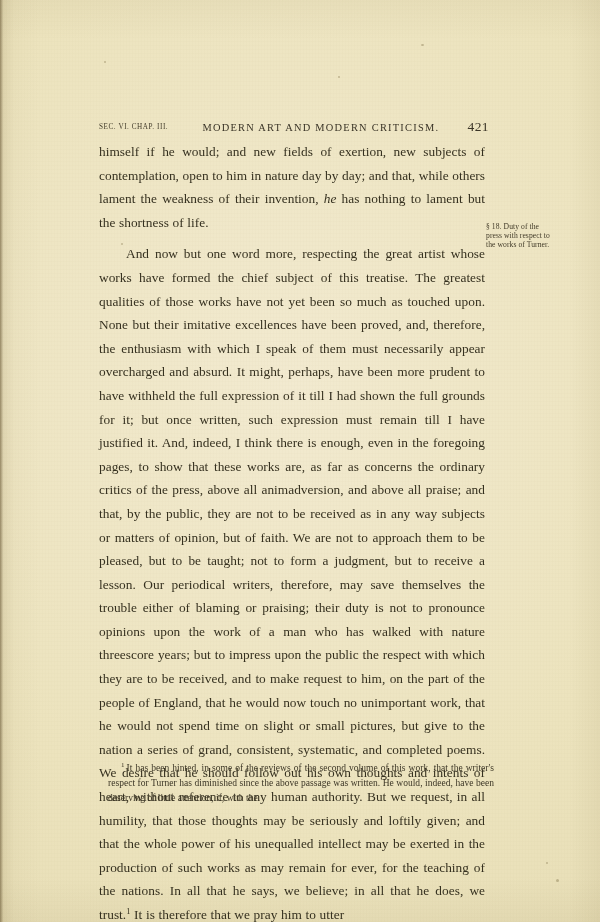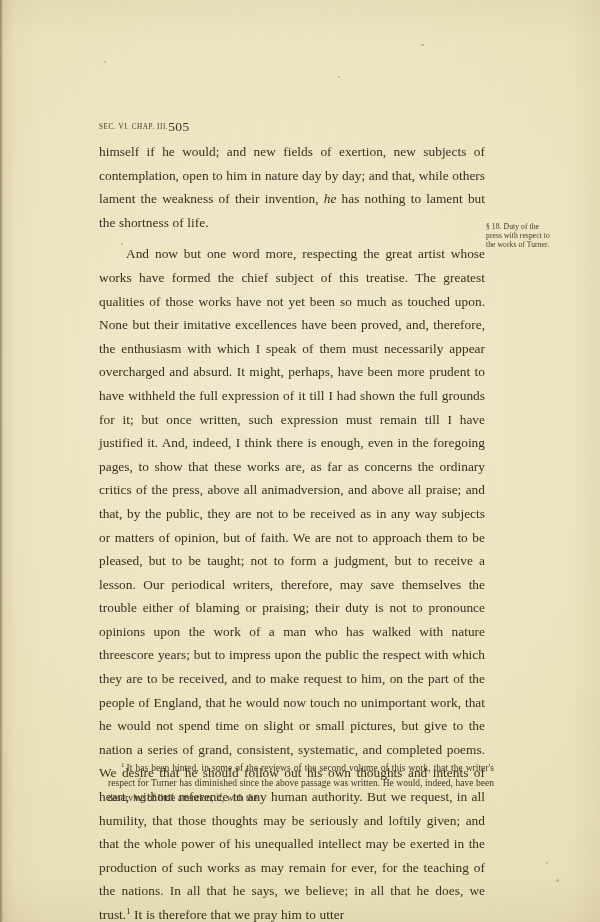--- a/index.html
+++ b/index.html
@@ -171,21 +171,22 @@
   <div class="speck" style="left:104px;top:61px;width:2px;height:2px;"></div>
   <div class="speck" style="left:421px;top:44px;width:3px;height:2px;"></div>
   <div class="speck" style="left:338px;top:76px;width:2px;height:2px;"></div>
   <div class="speck" style="left:300px;top:824px;width:2px;height:2px;"></div>
   <div class="speck" style="left:556px;top:879px;width:3px;height:3px;"></div>
   <div class="speck" style="left:546px;top:862px;width:2px;height:2px;"></div>
   <div class="speck" style="left:121px;top:243px;width:2px;height:2px;"></div>
 
   <div class="running-head">
     <span class="rh-sec">SEC. VI. CHAP. III.</span>
-    <span class="rh-folio">505</span>
+    <span class="rh-title">MODERN ART AND MODERN CRITICISM.</span>
+    <span class="rh-folio">421</span>
   </div>
 
   <div class="marginnote">
     <span>§ 18. Duty of the press with respect to the works of Turner.</span>
   </div>
 
   <div class="textblock">
     <p class="para"><span>himself if he would; and new fields of exertion, new subjects of contemplation, open to him in nature day by day; and that, while others lament the weakness of their invention, </span><em>he</em><span> has nothing to lament but the shortness of life.</span></p>
 
     <p class="para indent"><span>And now but one word more, respecting the great artist whose works have formed the chief subject of this treatise. The greatest qualities of those works have not yet been so much as touched upon. None but their imitative excellences have been proved, and, therefore, the enthusiasm with which I speak of them must necessarily appear overcharged and absurd. It might, perhaps, have been more prudent to have withheld the full expression of it till I had shown the full grounds for it; but once written, such expression must remain till I have justified it. And, indeed, I think there is enough, even in the foregoing pages, to show that these works are, as far as concerns the ordinary critics of the press, above all animadversion, and above all praise; and that, by the public, they are not to be received as in any way subjects or matters of opinion, but of faith. We are not to approach them to be pleased, but to be taught; not to form a judgment, but to receive a lesson. Our periodical writers, therefore, may save themselves the trouble either of blaming or praising; their duty is not to pronounce opinions upon the work of a man who has walked with nature threescore years; but to impress upon the public the respect with which they are to be received, and to make request to him, on the part of the people of England, that he would now touch no unimportant work, that he would not spend time on slight or small pictures, but give to the nation a series of grand, consistent, systematic, and completed poems. We desire that he should follow out his own thoughts and intents of heart, without reference to any human authority. But we request, in all humility, that those thoughts may be seriously and loftily given; and that the whole power of his unequalled intellect may be exerted in the production of such works as may remain for ever, for the teaching of the nations. In all that he says, we believe; in all that he does, we trust.</span><sup>1</sup><span>  It is therefore that we pray him to utter</span></p>

